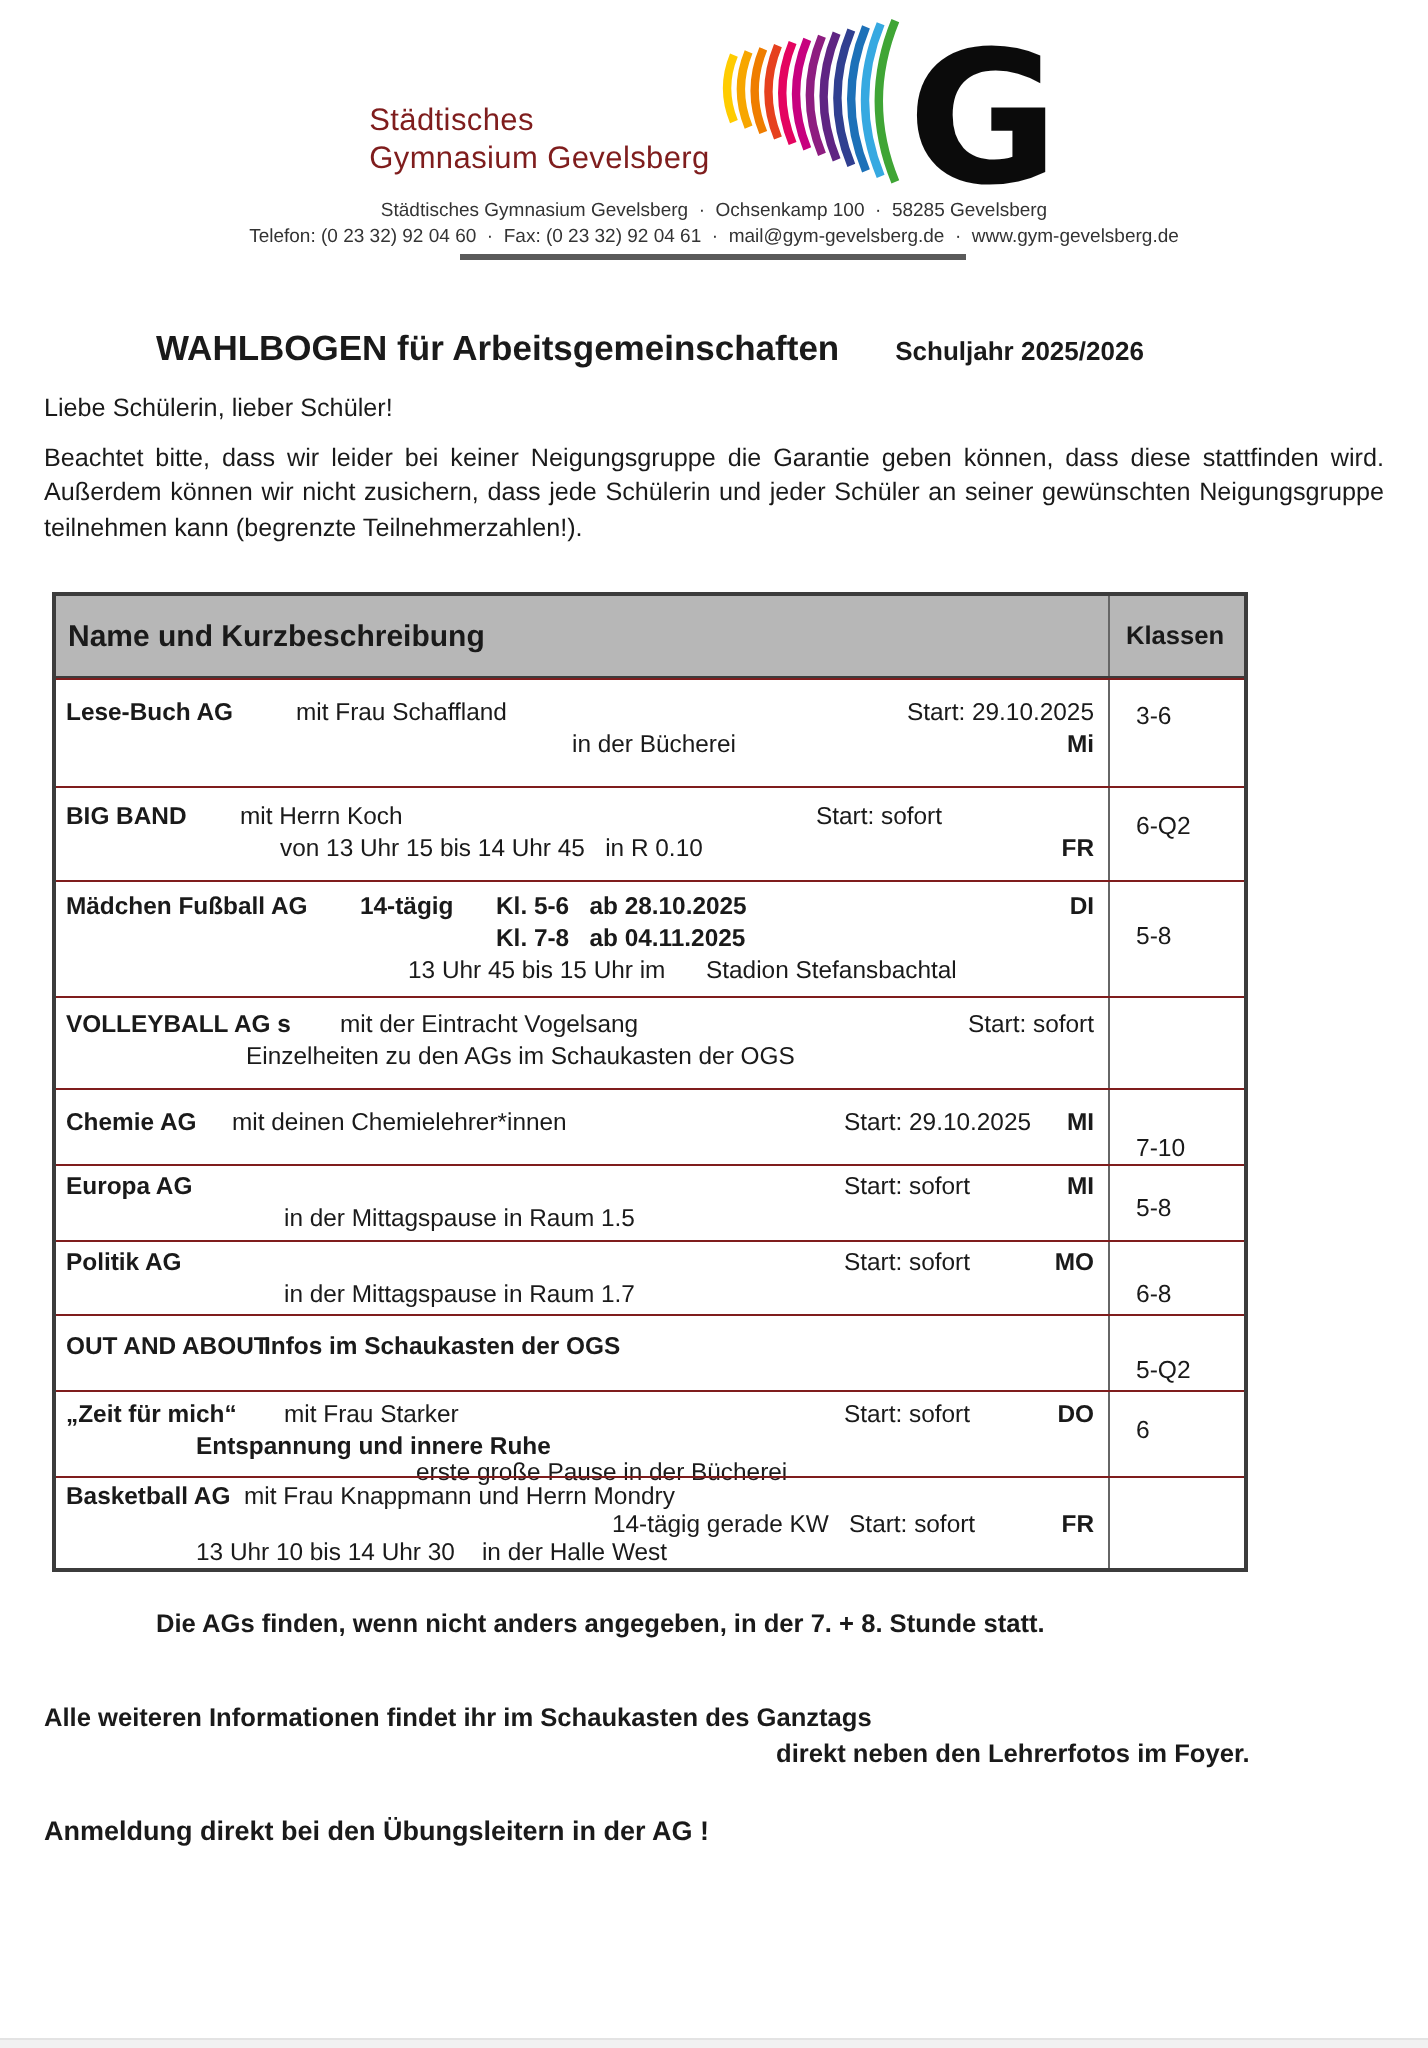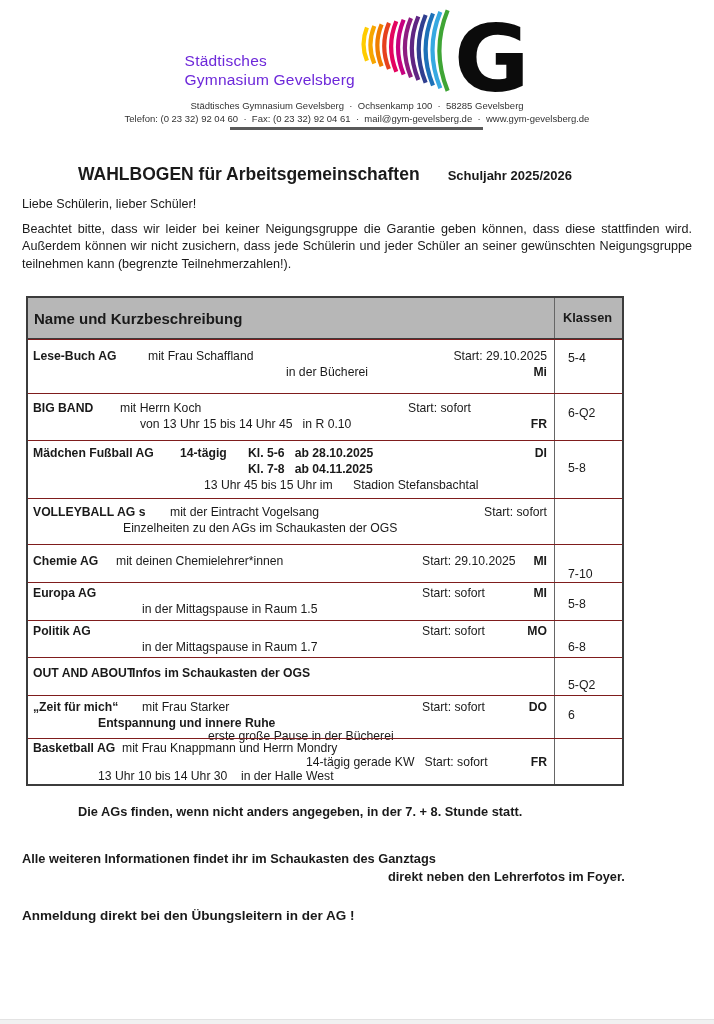--- a/index.html
+++ b/index.html
@@ -2,21 +2,21 @@
 <html><head>
 <meta charset="utf-8">
 <style>
   html,body { margin:0; padding:0; background:#ffffff; }
   .page { position:relative; width:714px; height:1024px; background:#ffffff;
           font-family:"Liberation Sans", sans-serif; color:#1a1a1a; overflow:hidden; }
 
   
   .letterhead { position:absolute; top:0; left:0; width:714px; }
   .logo-row { display:flex; justify-content:center; align-items:flex-end; height:94px; padding-top:2px; }
-  .school-name { font-size:15.5px; color:#6d28d9; line-height:19px; margin-bottom:7px; letter-spacing:.2px; }
+  .school-name { font-size:15.5px; color:#7f1d1d; line-height:19px; margin-bottom:7px; letter-spacing:.2px; }
   .arcs { width:100px; height:90px; margin-left:5px; }
   .arc { fill:none; stroke-width:4.3; }
   .logo-g { font-family:"DejaVu Sans", sans-serif; font-size:92px; font-weight:bold;
             line-height:.78; margin-left:-6px; color:#0b0b0b; }
   .addr { text-align:center; font-size:9.5px; color:#333; line-height:13px; white-space:pre; }
   .addr.first { margin-top:3px; }
   .lh-divider { position:absolute; top:127px; left:230px; width:253px; height:3px; background:#5a5a5a; }
 
   
   .title { position:absolute; top:164px; left:78px; white-space:nowrap; }
@@ -98,21 +98,21 @@
         <div class="ln">
           <span class="sg b" style="left:5px">Lese-Buch AG</span>
           <span class="sg" style="left:120px">mit Frau Schaffland</span>
           <span class="sg r">Start: 29.10.2025</span>
         </div>
         <div class="ln">
           <span class="sg" style="left:258px">in der Bücherei</span>
           <span class="sg b r">Mi</span>
         </div>
       </div>
-      <div class="cell-class" style="padding-top:11px">5-4</div>
+      <div class="cell-class" style="padding-top:11px">3-6</div>
     </div>
 
     <div class="trow" style="height:47px">
       <div class="cell-name" style="padding-top:7px">
         <div class="ln">
           <span class="sg b" style="left:5px">BIG BAND</span>
           <span class="sg" style="left:92px">mit Herrn Koch</span>
           <span class="sg" style="left:380px">Start: sofort</span>
         </div>
         <div class="ln">

